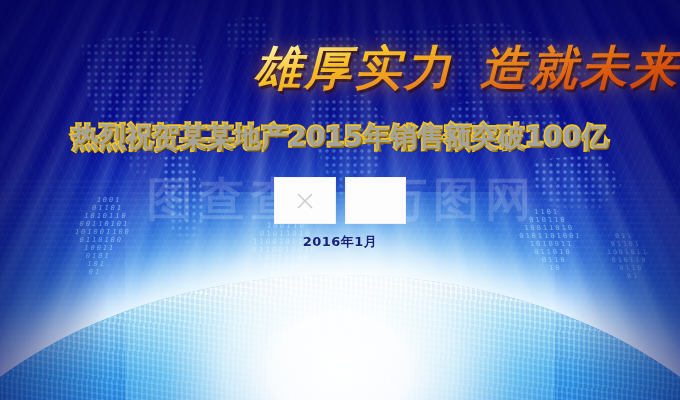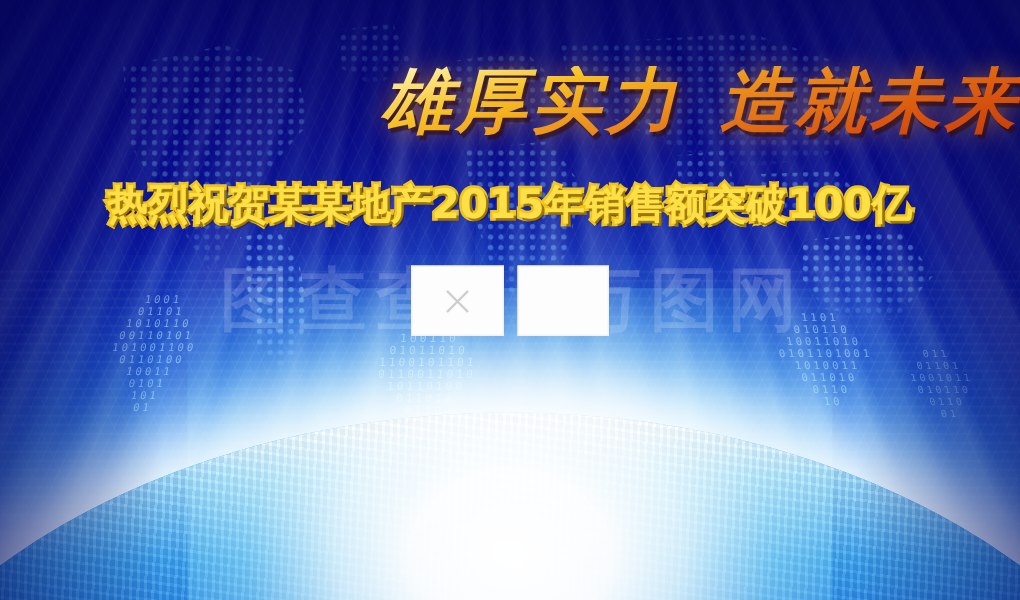--- a/index.html
+++ b/index.html
@@ -249,21 +249,21 @@
 
   .subhead {
     position: absolute;
     left: 0; right: 0;
     top: 122px;
     text-align: center;
     font-size: 27px;
     font-weight: 700;
     letter-spacing: 0px;
     line-height: 1.1;
-    color: #fde047;
+    color: #a3a3a3;
     -webkit-text-stroke: 3.5px #f2c41a;
     paint-order: stroke fill;
     text-shadow:
       0 0 1px #f2c41a,
       2px 2px 0 rgba(40,20,0,0.45);
     white-space: nowrap;
   }
 
   .photo-row {
     position: absolute;
@@ -416,15 +416,16 @@
     <div class="photo-row">
       <div class="photo-box">
         <svg class="broken-x" viewBox="0 0 20 20">
           <line x1="3" y1="3" x2="17" y2="17"></line>
           <line x1="17" y1="3" x2="3" y2="17"></line>
         </svg>
       </div>
       <div class="photo-box second"></div>
     </div>
 
+    <div class="date-line">2016年1月</div>
 
   </div>
 </div>
 
 </body></html>

